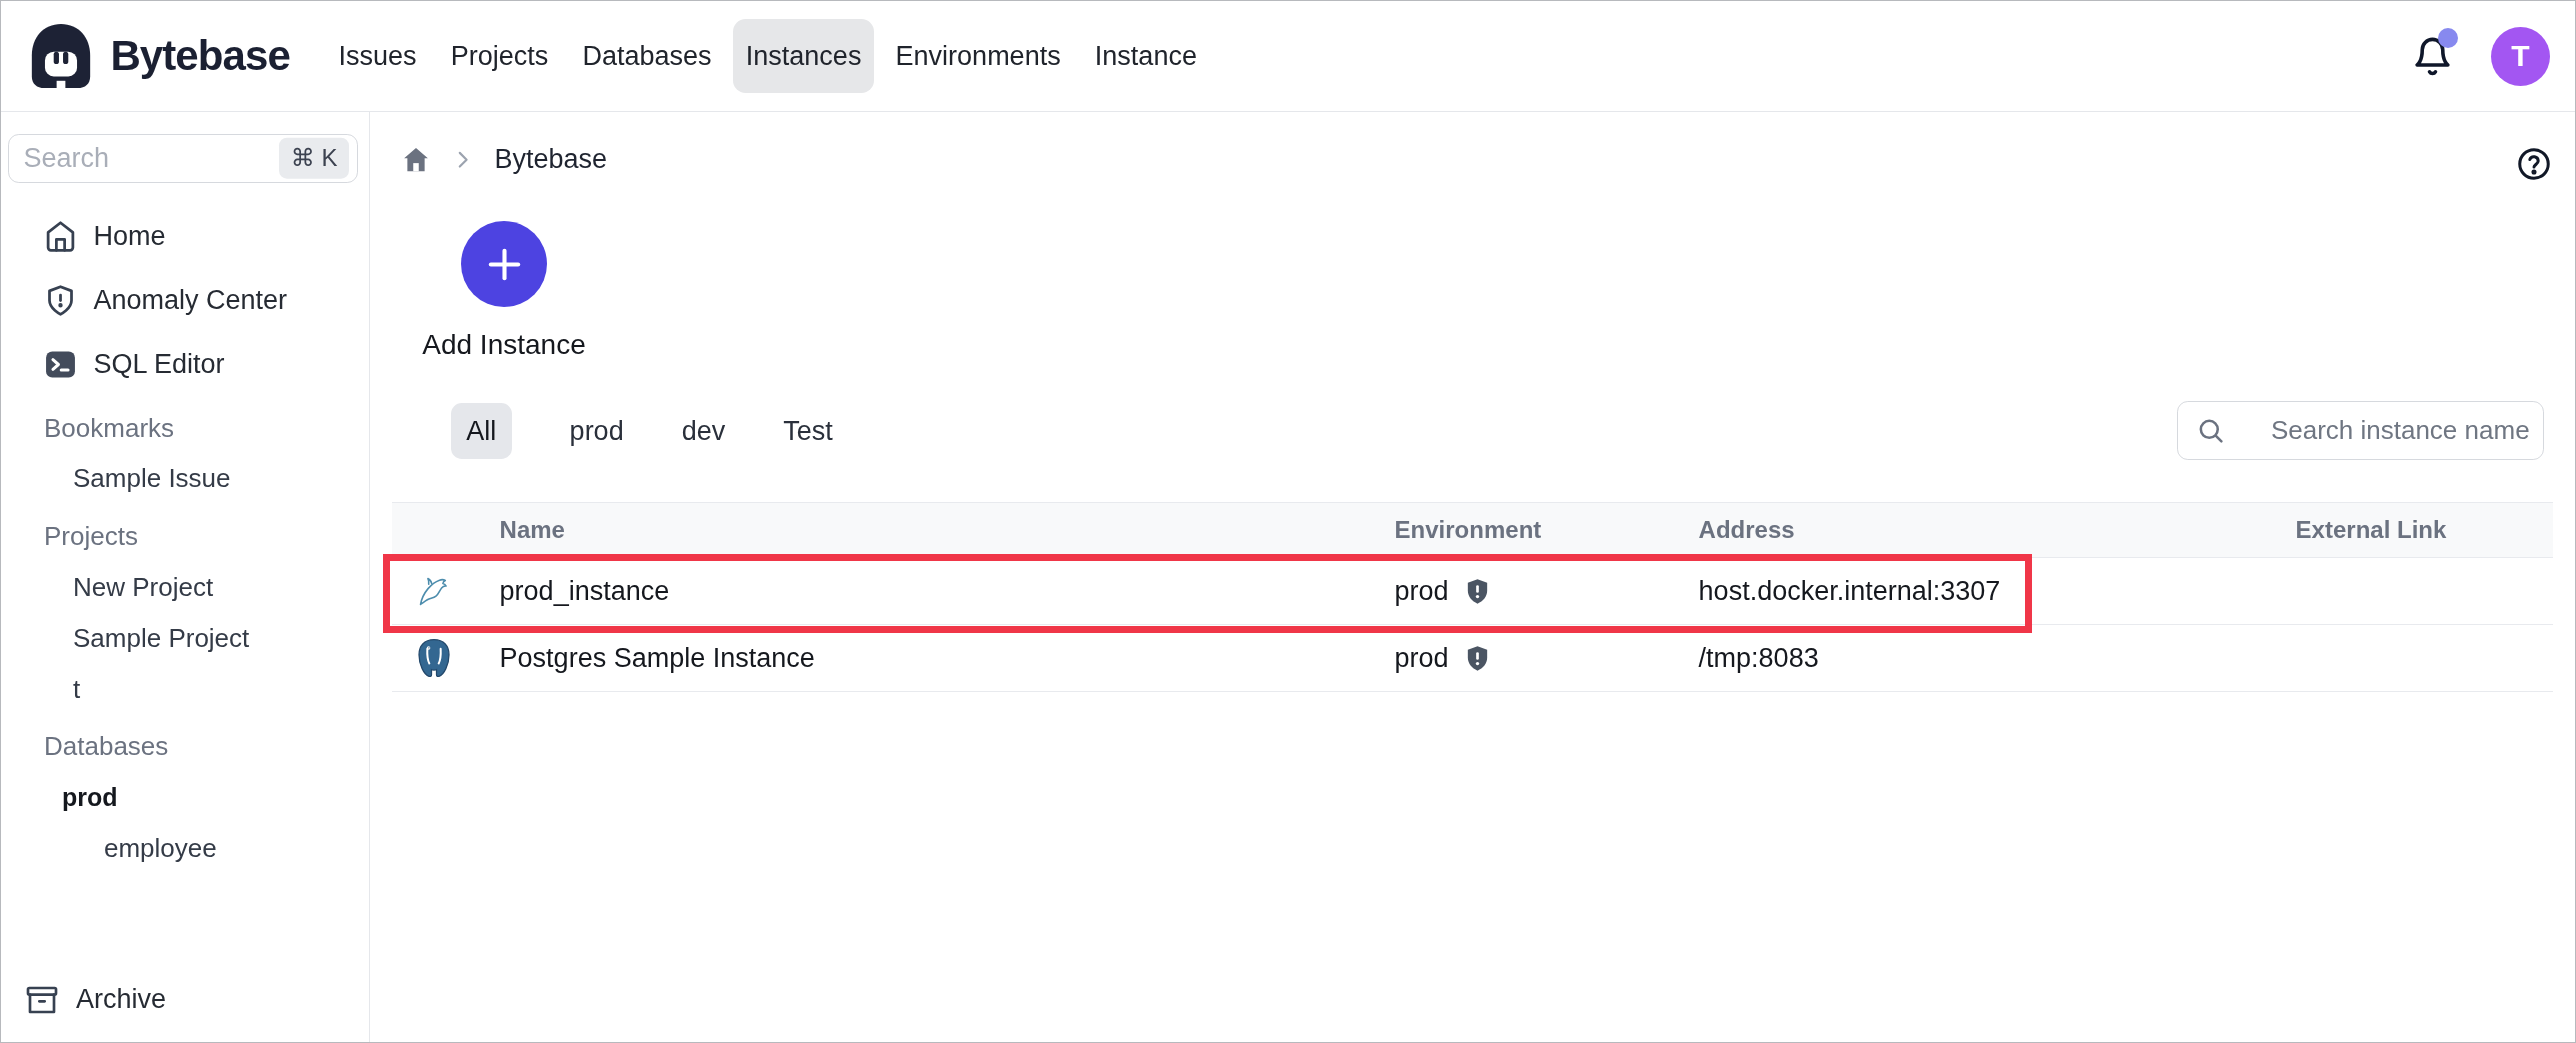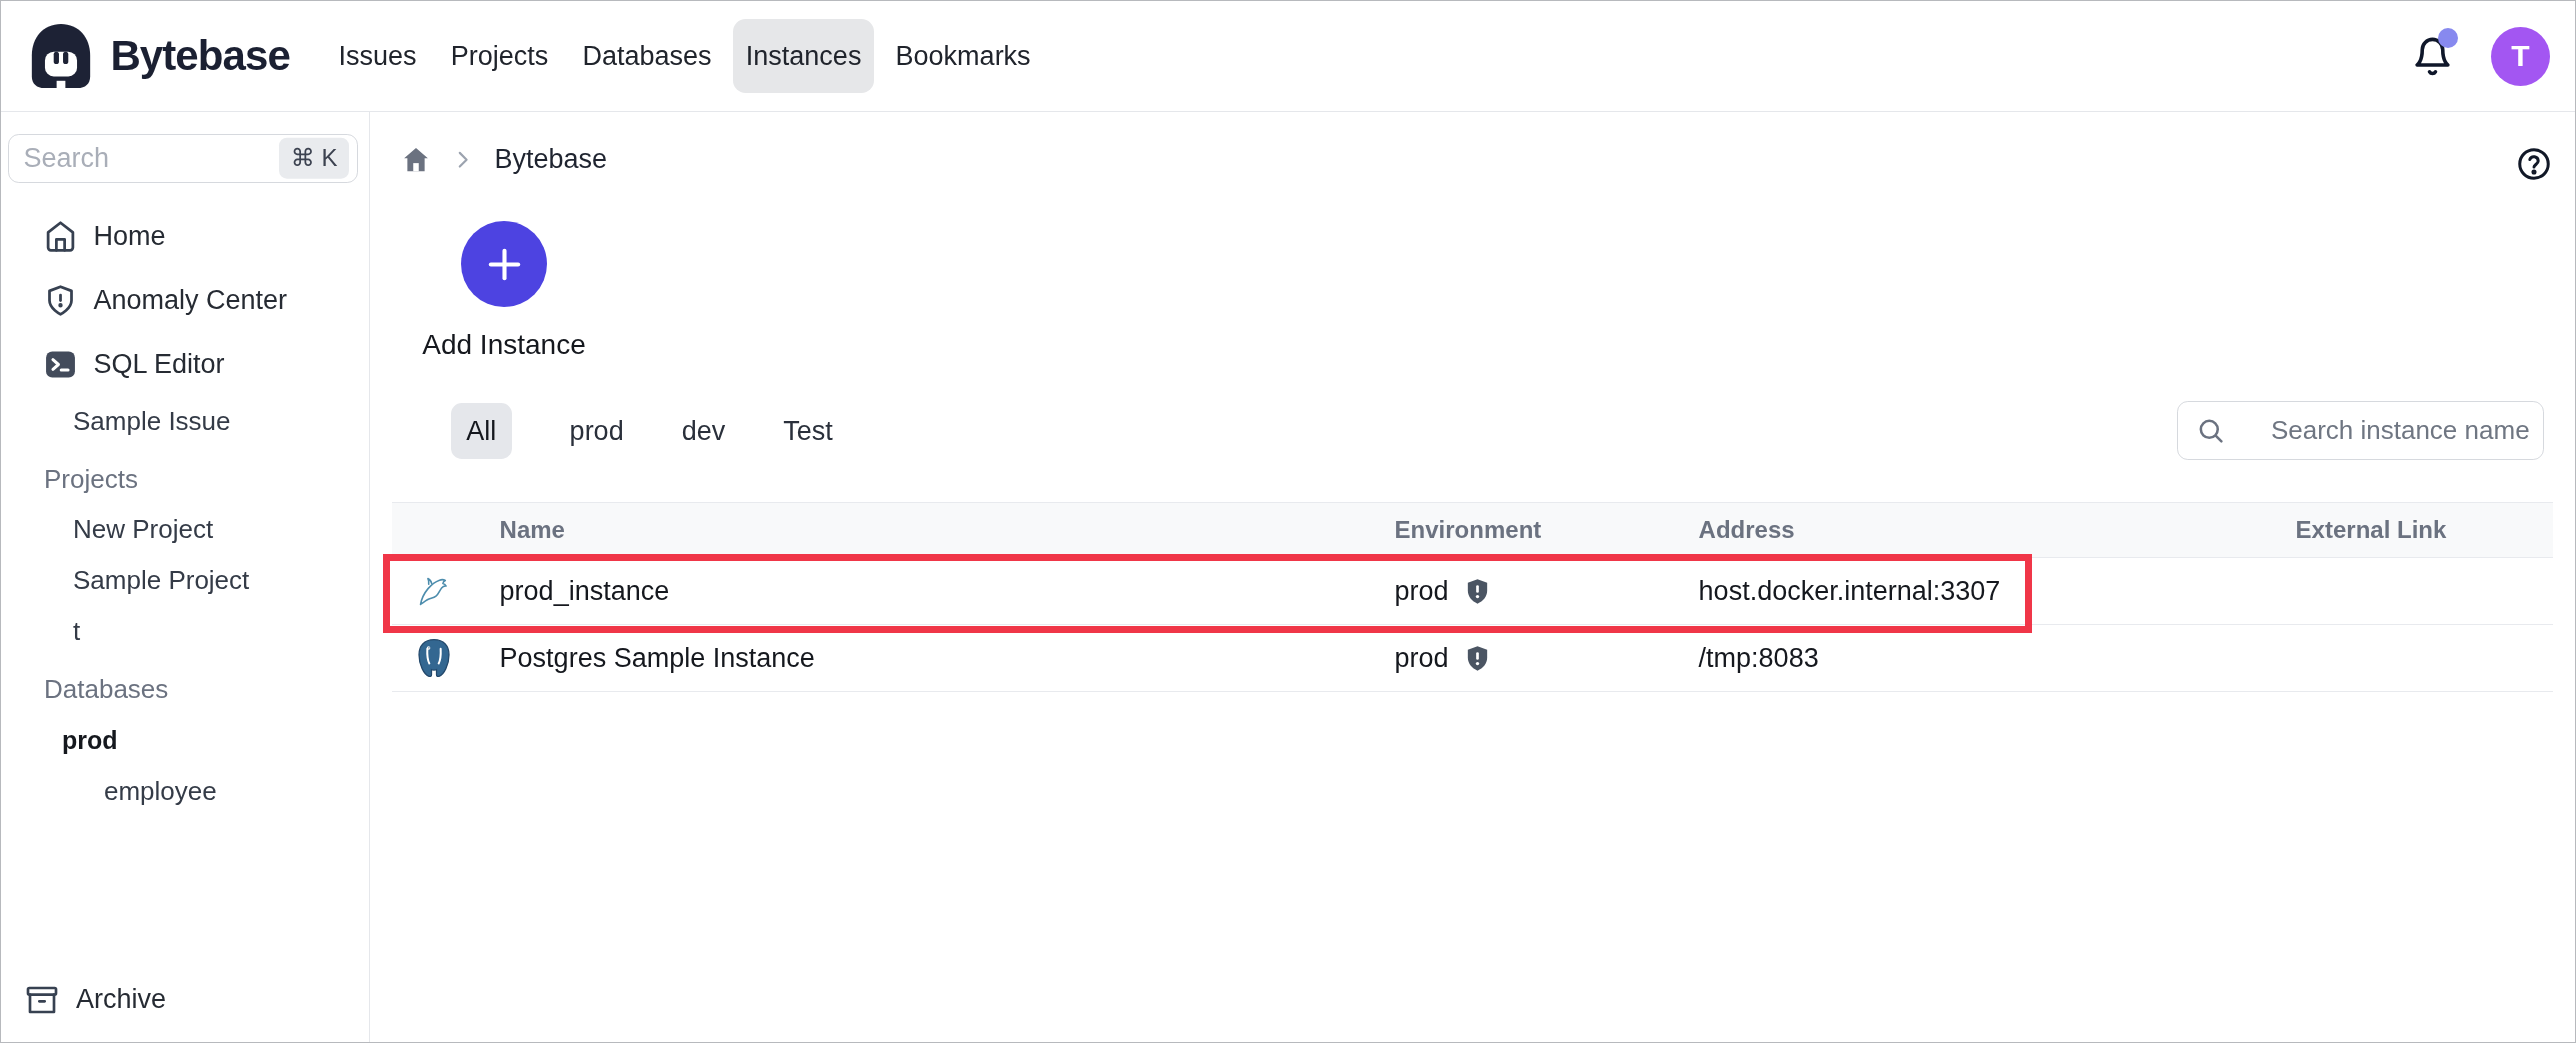--- a/index.html
+++ b/index.html
@@ -106,21 +106,22 @@
         <rect x="25.4" y="21" width="3.6" height="8.5" rx="1.8" fill="#1d2235"></rect>
         <rect x="21" y="41" width="6" height="5" fill="#fff"></rect>
       </svg>
       <span class="brand">Bytebase</span>
     </div>
     <div class="topnav">
       <span class="nav-item">Issues</span>
       <span class="nav-item">Projects</span>
       <span class="nav-item">Databases</span>
       <span class="nav-item active">Instances</span>
-      <span class="nav-item">Bookmarks</span>
+      <span class="nav-item">Environments</span>
+      <span class="nav-item">Instance</span>
     </div>
     <div class="top-right">
       <div class="bell-wrap">
         <svg viewBox="0 0 24 24" fill="none" stroke="#0f172a" stroke-width="2.1" stroke-linecap="round" stroke-linejoin="round">
           <path d="M18 8a6 6 0 0 0-12 0c0 7-3 9-3 9h18s-3-2-3-9"></path>
           <path d="M13.73 21a2 2 0 0 1-3.46 0"></path>
         </svg>
         <span class="notif-dot"></span>
       </div>
       <div class="avatar">T</div>
@@ -152,20 +153,21 @@
       <div class="side-item">
         <svg viewBox="0 0 24 24">
           <rect x="1.5" y="2.5" width="21" height="19" rx="4.5" fill="#434b5b"></rect>
           <path d="M6.5 8.5l4 3.5-4 3.5" stroke="#fff" stroke-width="2.2" fill="none" stroke-linecap="round" stroke-linejoin="round"></path>
           <line x1="12.5" y1="16" x2="17.5" y2="16" stroke="#fff" stroke-width="2.2" stroke-linecap="round"></line>
         </svg>
         <span>SQL Editor</span>
       </div>
     </div>
 
+    <div class="section-label">Bookmarks</div>
     <div class="section-item">Sample Issue</div>
 
     <div class="section-label">Projects</div>
     <div class="section-item">New Project</div>
     <div class="section-item">Sample Project</div>
     <div class="section-item">t</div>
 
     <div class="section-label">Databases</div>
     <div class="db-env">prod</div>
     <div class="db-item">employee</div>

